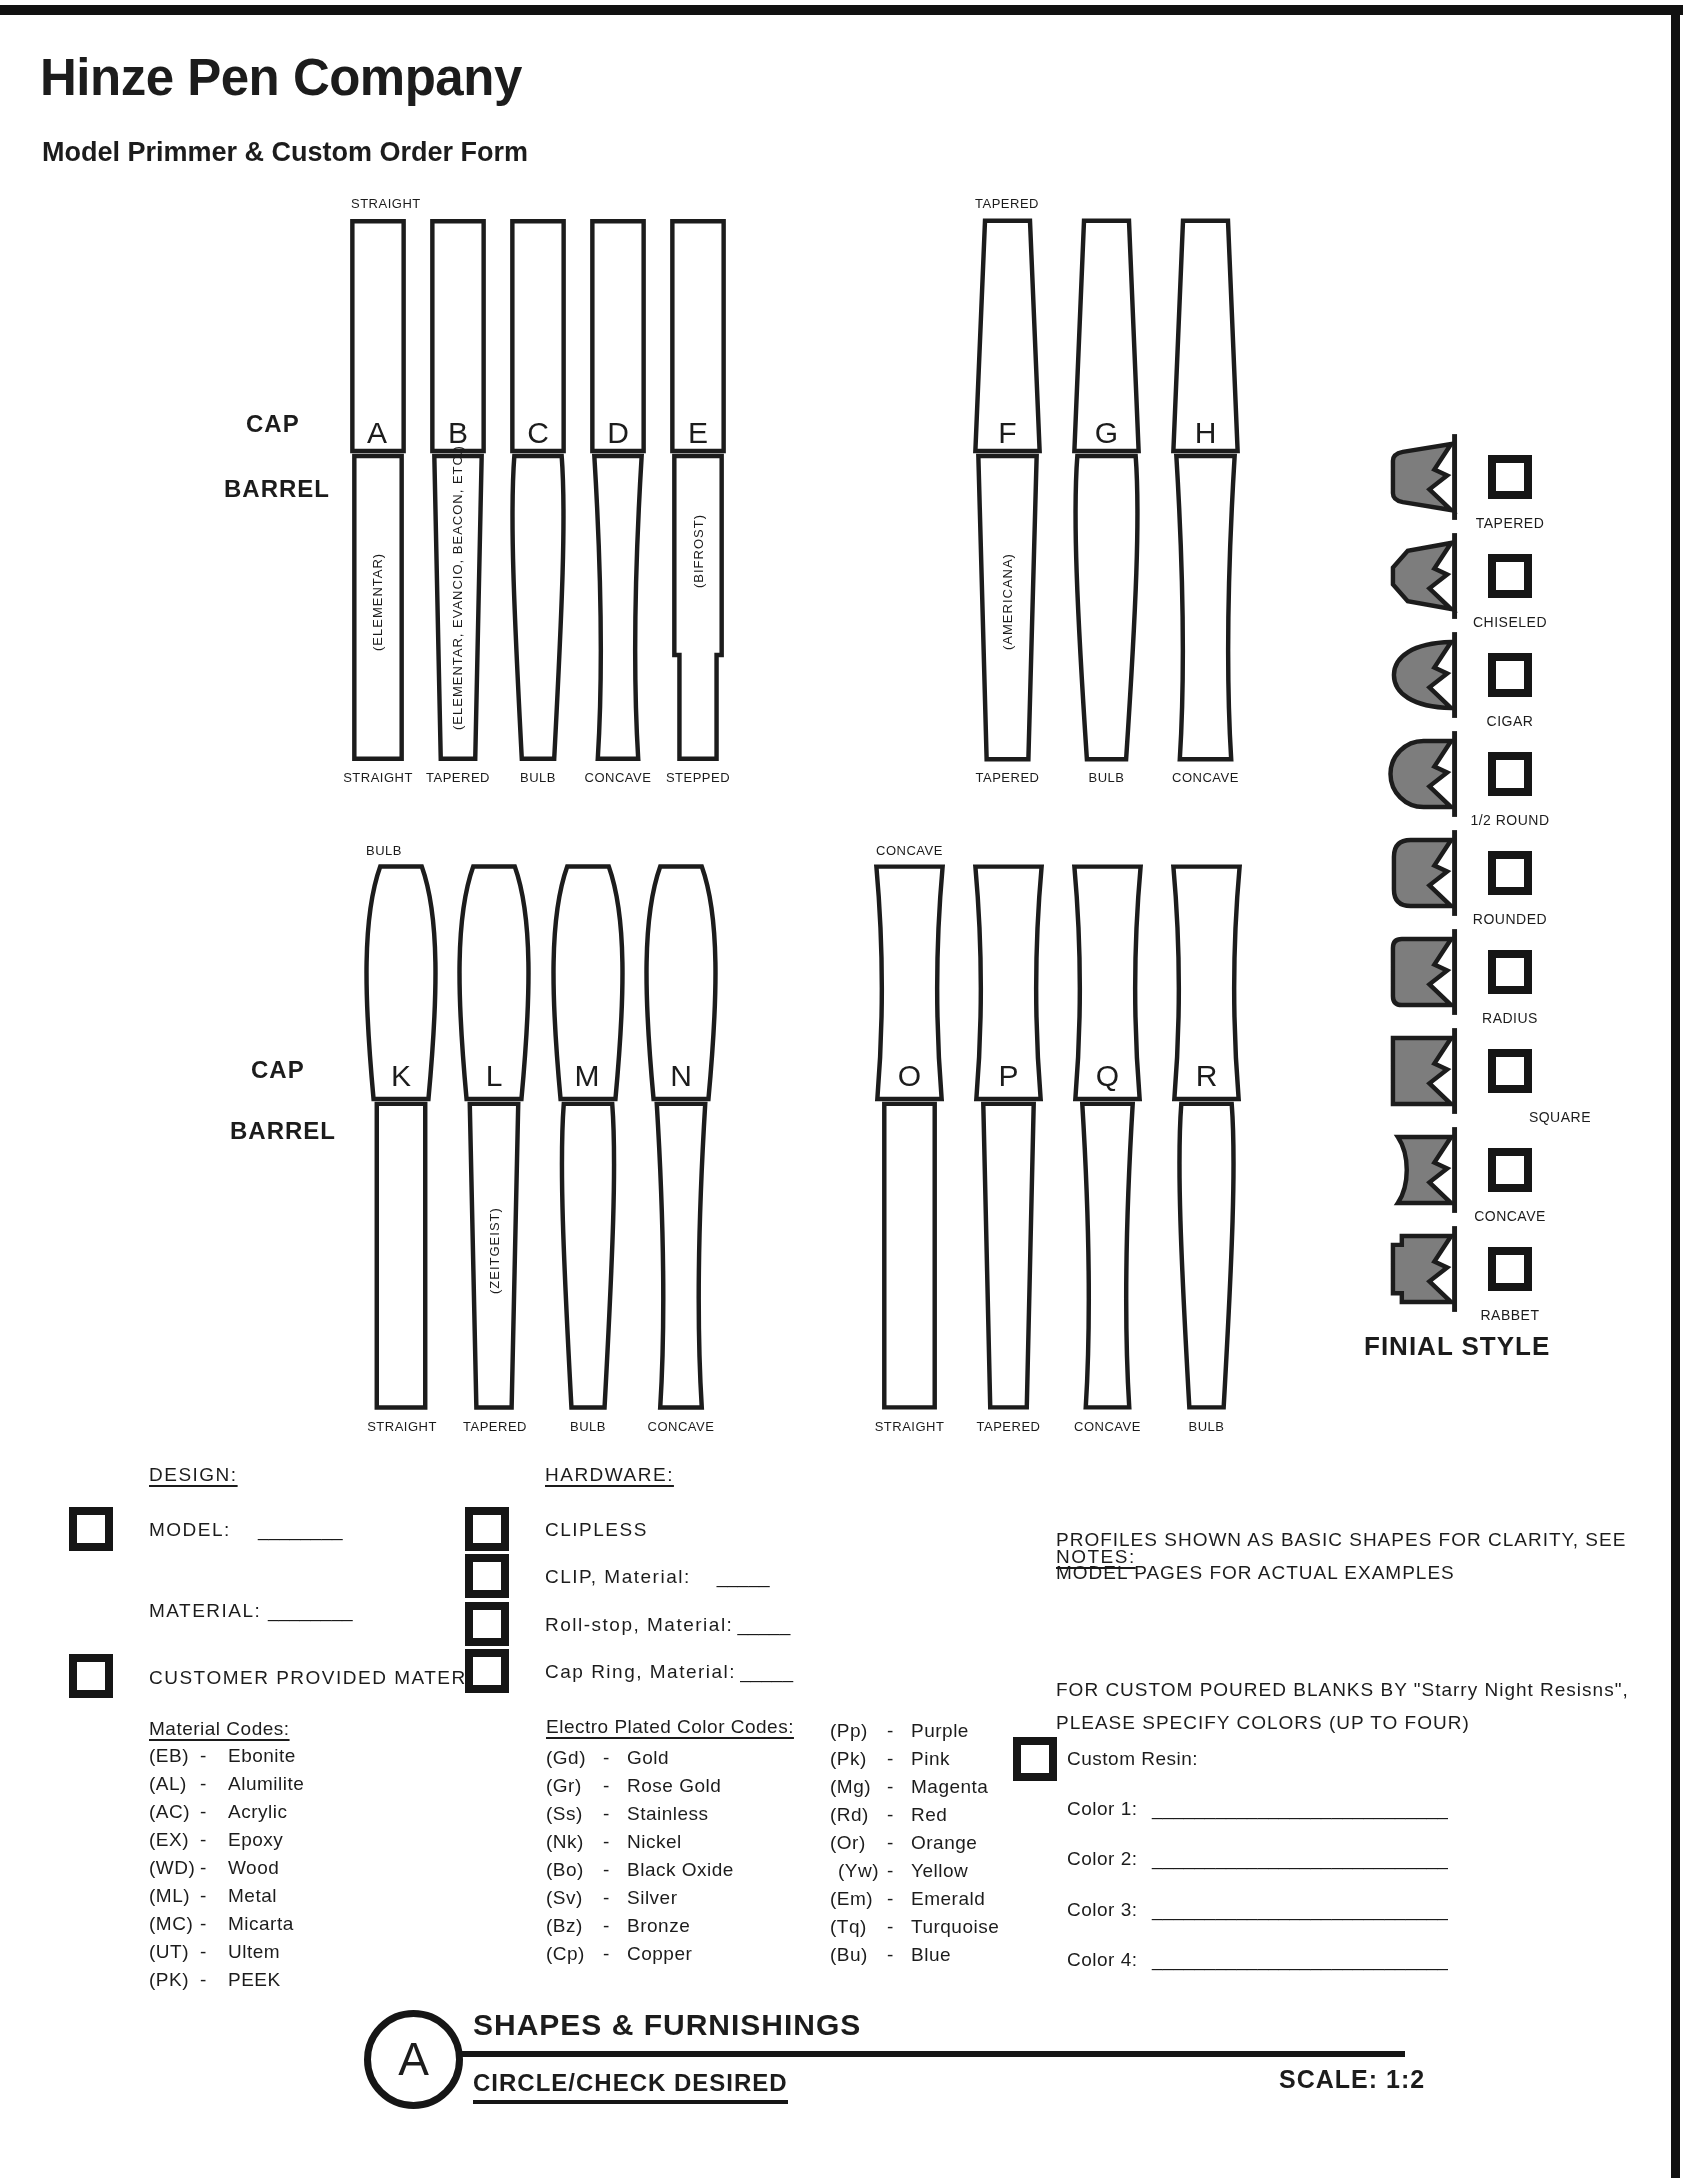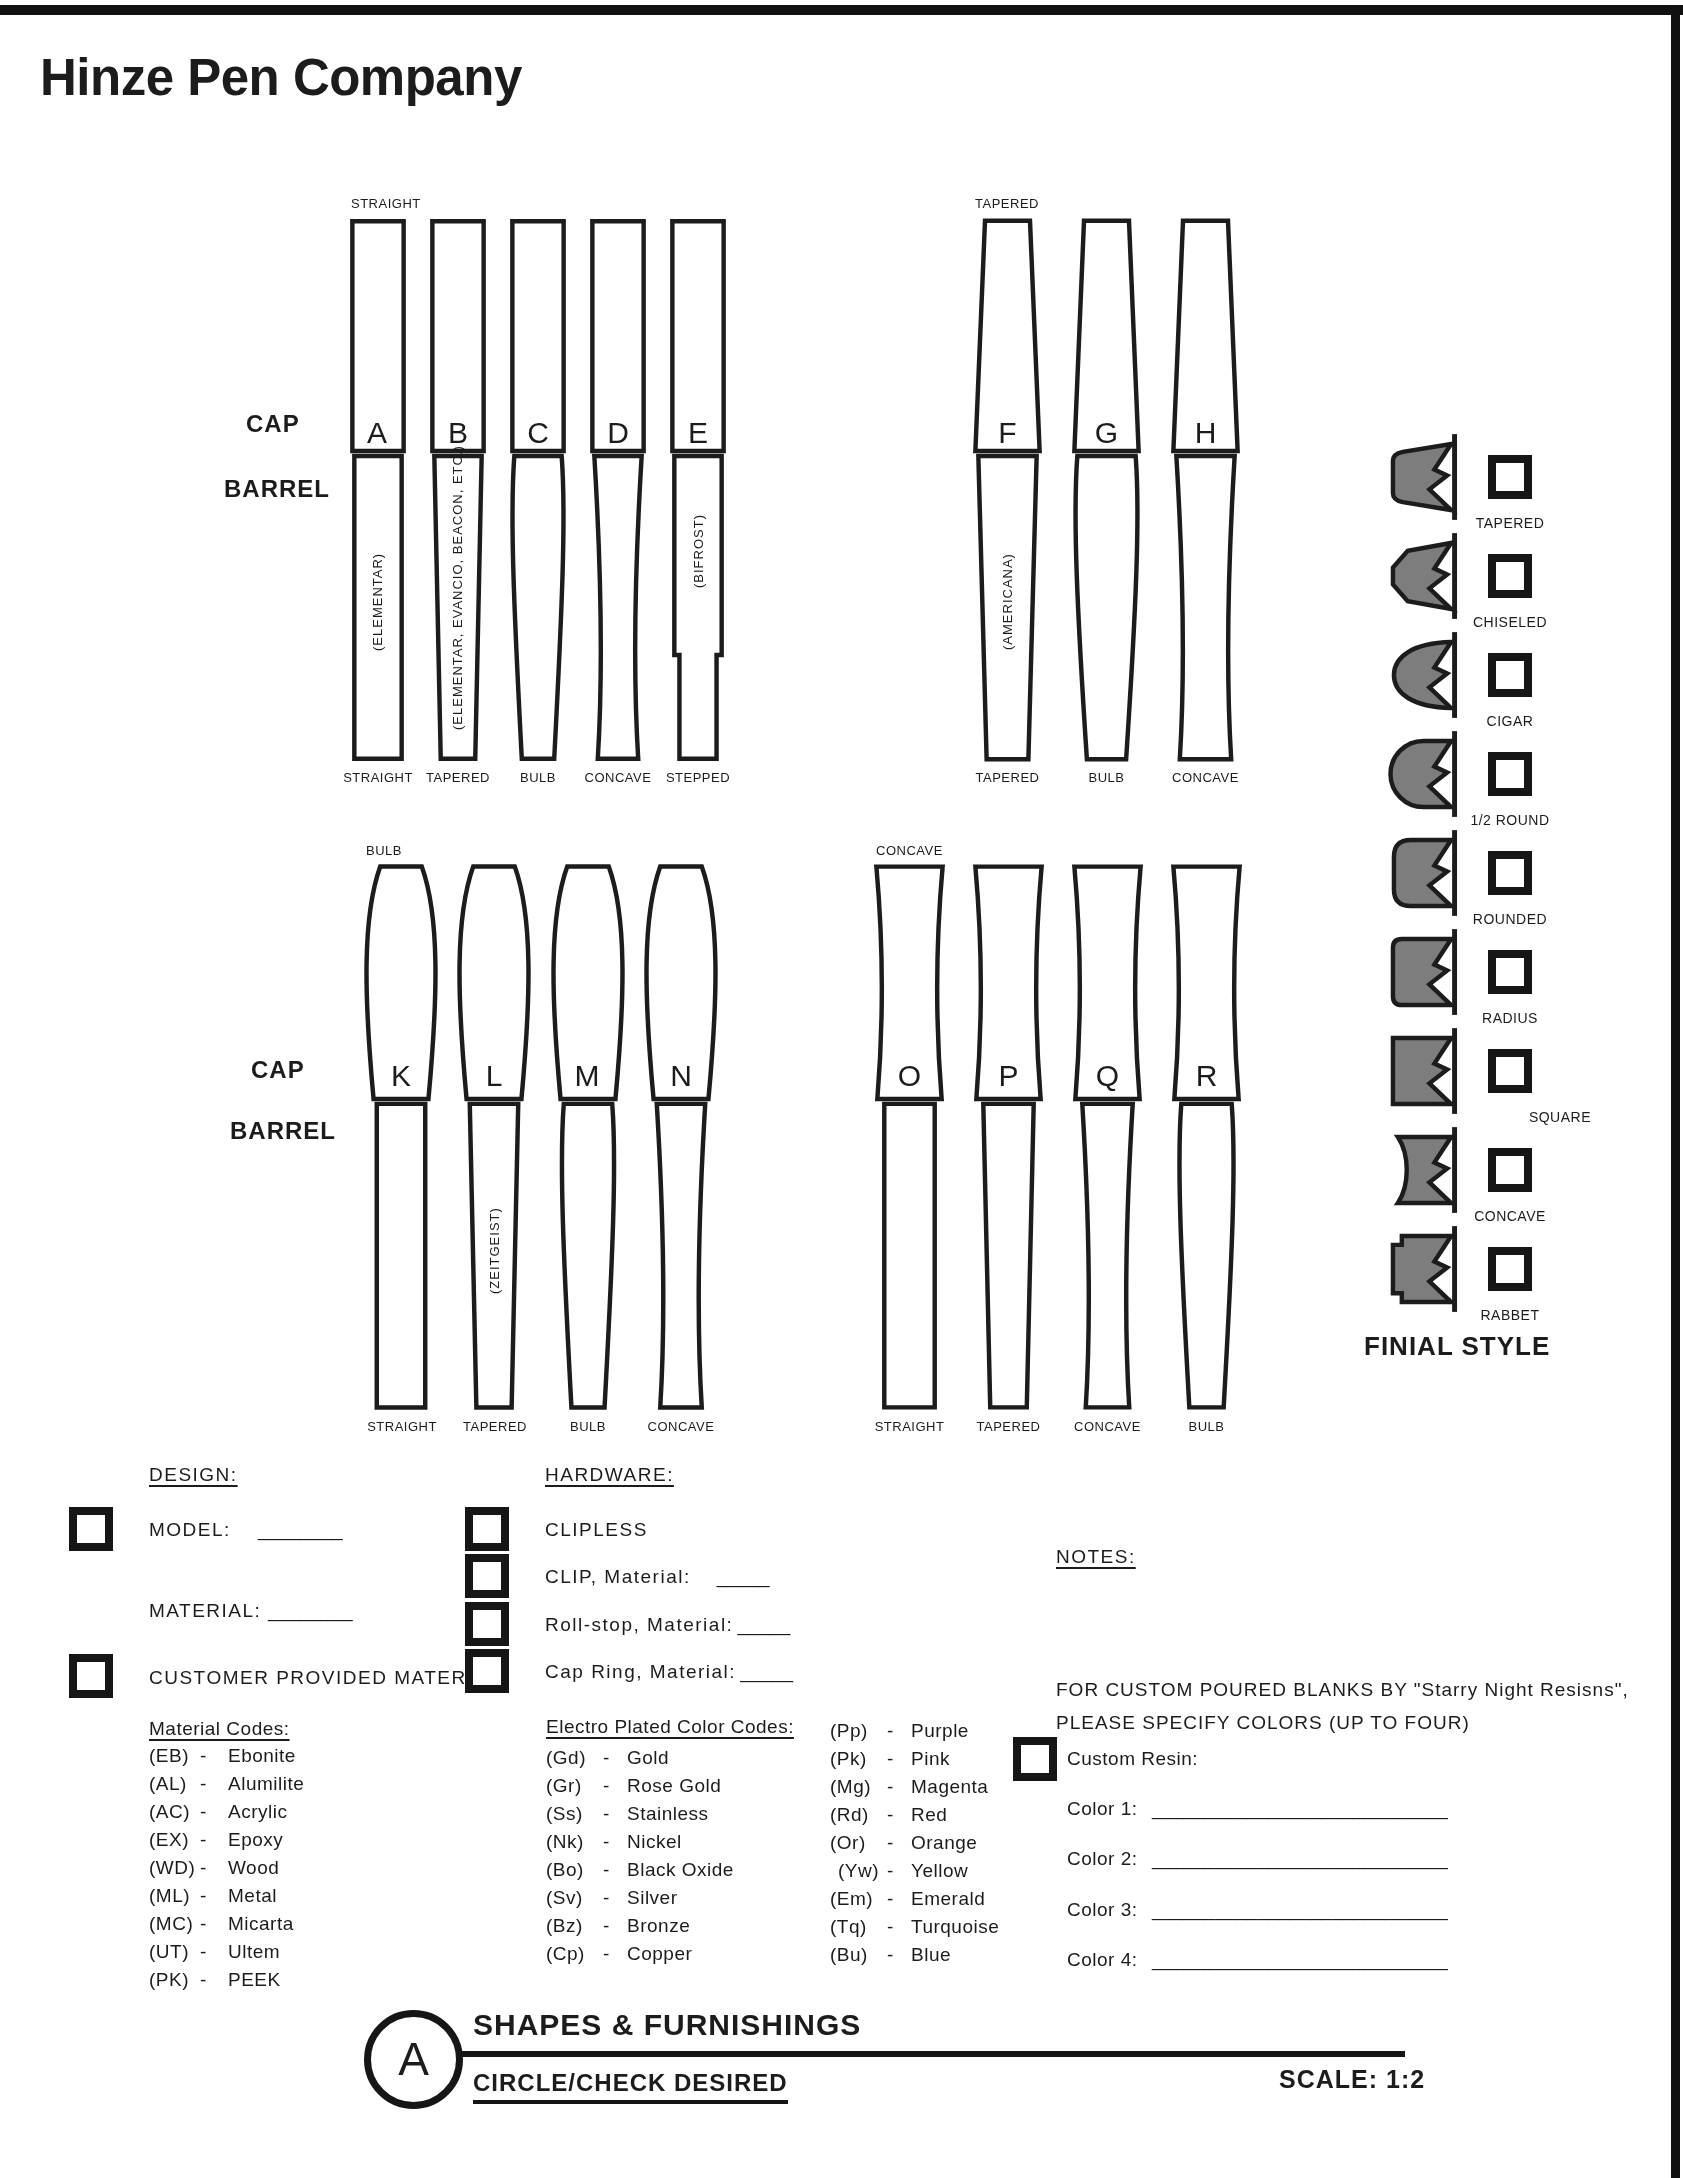--- a/index.html
+++ b/index.html
@@ -42,20 +42,21 @@
   svg{position:absolute;overflow:visible}
 </style>
 </head>
 <body>
 
 <div id="page">
   <div class="border-top"></div>
   <div class="border-right"></div>
 
   <div class="abs company" style="left:40px;top:48px">Hinze Pen Company</div>
+  <div class="abs subtitle" style="left:42px;top:137px">Model Primmer &amp; Custom Order Form</div>
 
   <div class="abs sec-heading" style="left:149px;top:1464px">DESIGN:</div>
   <div class="abs cb" style="left:69px;top:1507px;width:44px;height:44px"></div>
   <div class="abs form-text" style="left:149px;top:1519px">
     <span class="lbl" style="width:109px">MODEL:</span><span class="blank">________</span>
   </div>
   <div class="abs form-text" style="left:149px;top:1600px">
     <span class="lbl" style="width:119px">MATERIAL:</span><span class="blank">________</span>
   </div>
   <div class="abs cb" style="left:69px;top:1654px;width:44px;height:44px"></div>
@@ -91,20 +92,22 @@
       <div class="code-row"><span class="code" style="width: 57px;">(Mg)</span><span class="dash" style="width: 24px;">-</span><span>Magenta</span></div>
       <div class="code-row"><span class="code" style="width: 57px;">(Rd)</span><span class="dash" style="width: 24px;">-</span><span>Red</span></div>
       <div class="code-row"><span class="code" style="width: 57px;">(Or)</span><span class="dash" style="width: 24px;">-</span><span>Orange</span></div>
       <div class="code-row"><span class="code" style="width: 57px; text-align: center;">(Yw)</span><span class="dash" style="width: 24px;">-</span><span>Yellow</span></div>
       <div class="code-row"><span class="code" style="width: 57px;">(Em)</span><span class="dash" style="width: 24px;">-</span><span>Emerald</span></div>
       <div class="code-row"><span class="code" style="width: 57px;">(Tq)</span><span class="dash" style="width: 24px;">-</span><span>Turquoise</span></div>
       <div class="code-row"><span class="code" style="width: 57px;">(Bu)</span><span class="dash" style="width: 24px;">-</span><span>Blue</span></div>
     </div>
 
   <div class="abs sec-heading" style="left:1056px;top:1546px">NOTES:</div>
+  <div class="abs notes-para" style="left:1056px;top:1523px">PROFILES SHOWN AS BASIC SHAPES FOR CLARITY, SEE
+MODEL PAGES FOR ACTUAL EXAMPLES</div>
   <div class="abs notes-para" style="left:1056px;top:1673px">FOR CUSTOM POURED BLANKS BY "Starry Night Resisns",
 PLEASE SPECIFY COLORS (UP TO FOUR)</div>
 
   <div class="abs cb" style="left:1013px;top:1737px;width:44px;height:44px"></div>
   <div class="abs mixed-text" style="left:1067px;top:1748px">Custom Resin:</div>
 
   <div class="abs finial-title" style="left:1364px;top:1331px">FINIAL STYLE</div>
 
   <div class="circle" style="left:364px;top:2010px;width:99px;height:99px;line-height:85px">A</div>
   <div class="abs tb-title" style="left:473px;top:2008px">SHAPES &amp; FURNISHINGS</div>

